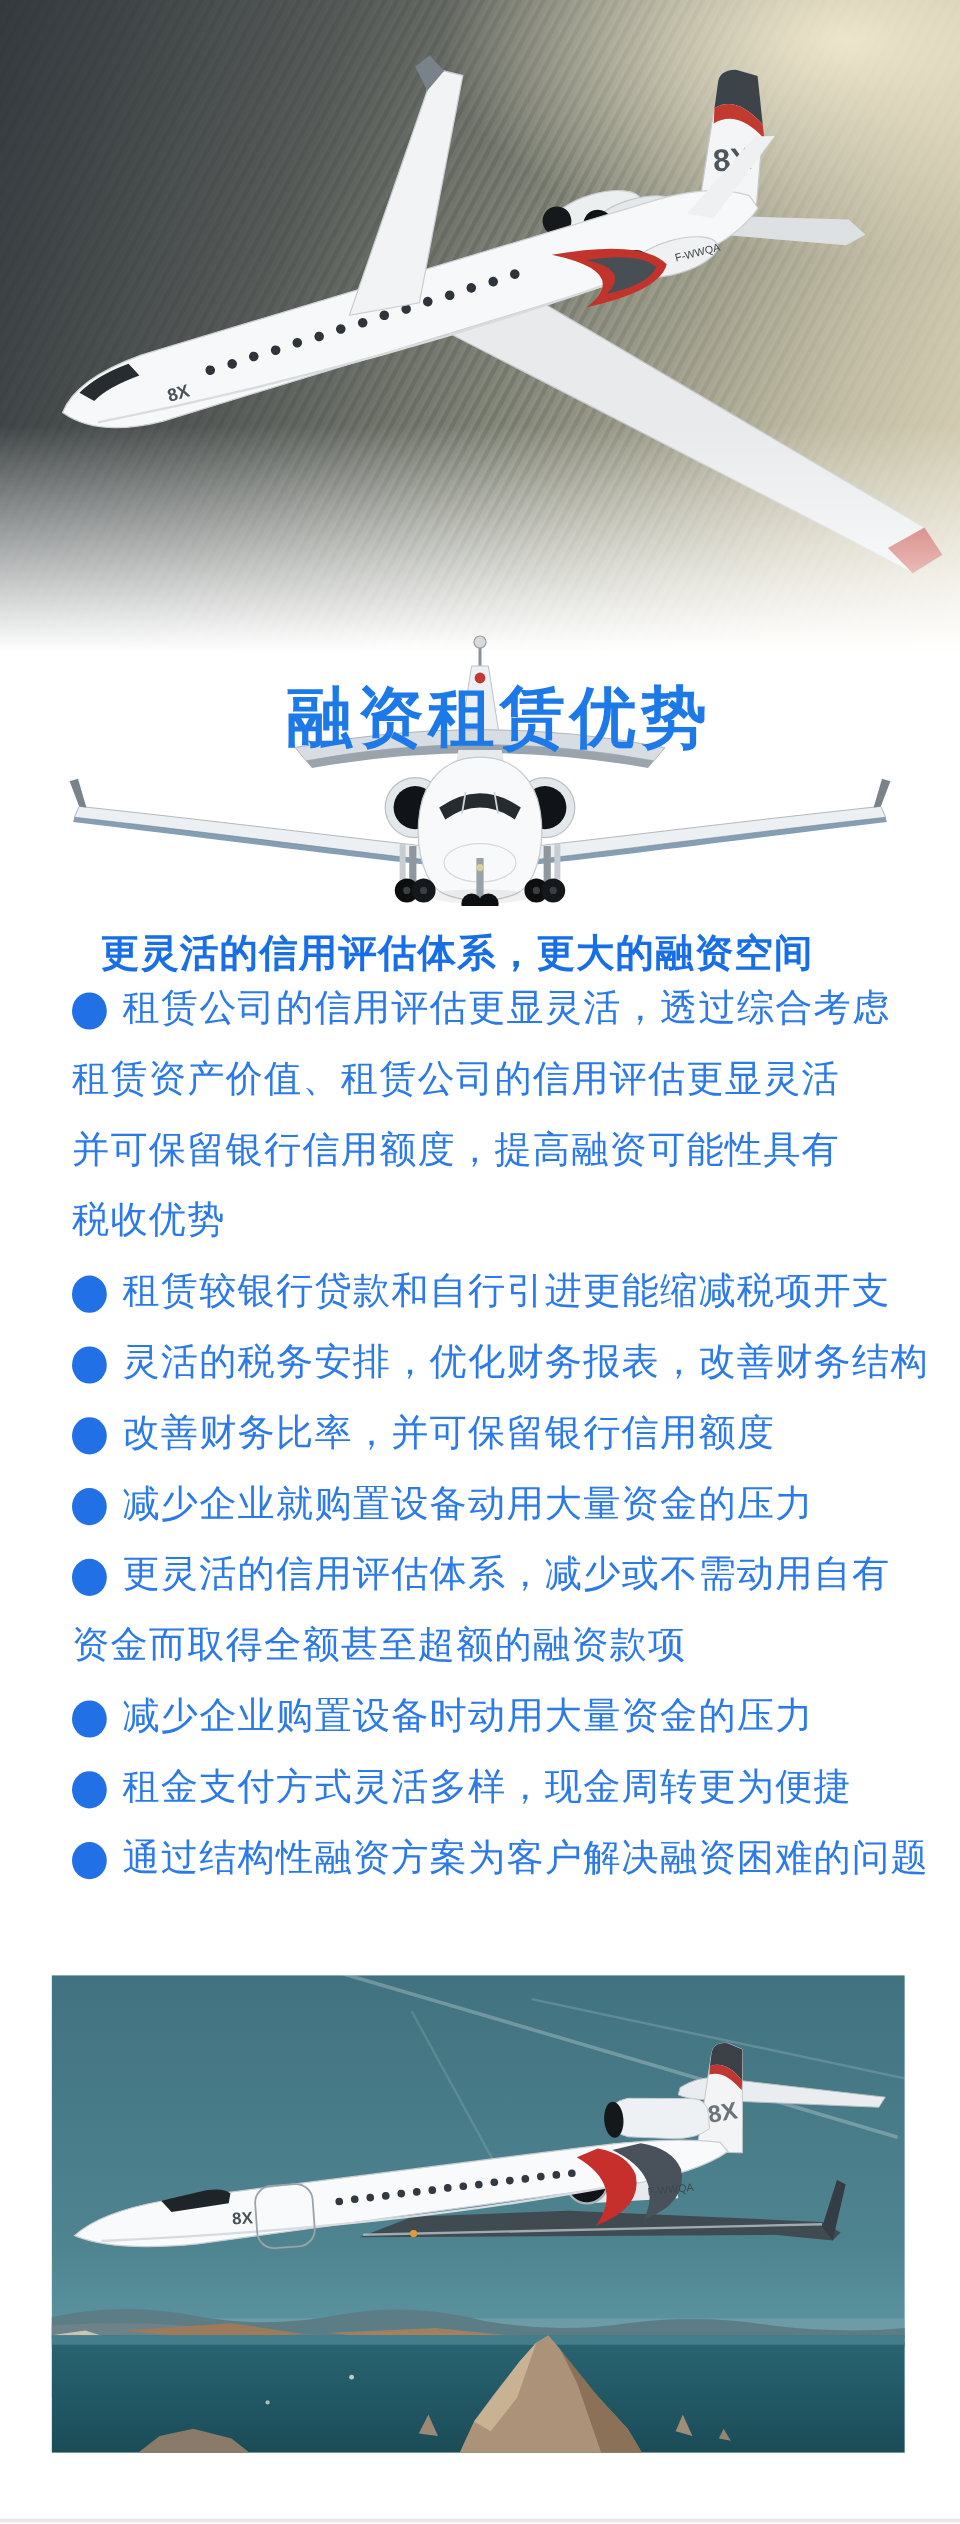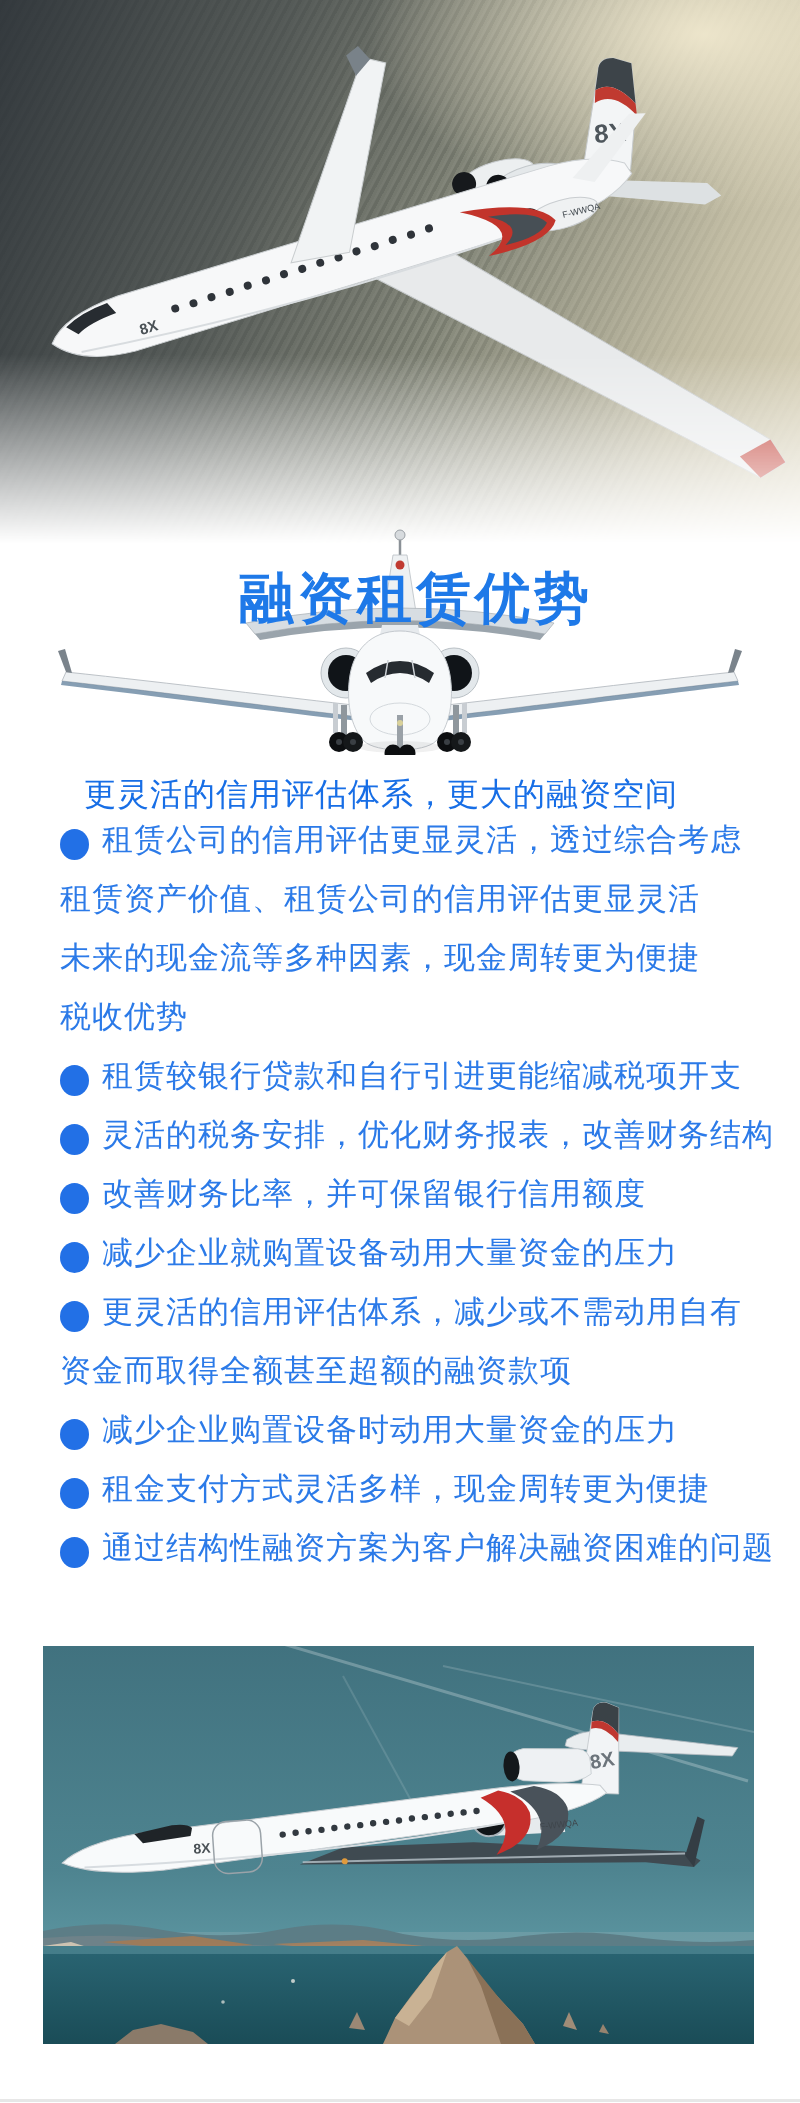--- a/index.html
+++ b/index.html
@@ -22,25 +22,25 @@
   }
   .hero-jet{position:absolute;top:0;left:0;}
   
   .front-plane{position:absolute;left:40px;top:523px;z-index:2;}
   .page-title{
     position:absolute;top:546px;left:0;width:800px;z-index:5;text-align:center;
     font-size:55px;font-weight:900;letter-spacing:4px;color:#1e79e8;
   }
   
   .subtitle{
-    position:absolute;left:84px;top:773px;font-size:32px;font-weight:normal;
+    position:absolute;left:84px;top:773px;font-size:32px;font-weight:bold;
     color:#176ee6;letter-spacing:1px;white-space:nowrap;
   }
   .line{
-    position:absolute;left:60px;display:flex;align-items:flex-end;
+    position:absolute;left:60px;display:flex;align-items:center;
     font-size:31px;color:#2b7ae8;line-height:40px;white-space:nowrap;letter-spacing:1px;
   }
   .dot{
     width:29px;height:31px;border-radius:50%;background:#2270e6;
     margin-right:13px;margin-top:5px;flex:0 0 auto;
   }
   
   .footer-photo{position:absolute;left:43px;top:1646px;}
   .page-edge{position:absolute;left:0;top:2099px;width:800px;height:3px;background:#e7e7e7;}
 </style>
@@ -167,21 +167,21 @@
 
   <div>
     <div class="line" style="top:820px">
         <span class="dot"></span>
         <span>租赁公司的信用评估更显灵活，透过综合考虑</span>
       </div>
     <div class="line" style="top:879px">
         <span>租赁资产价值、租赁公司的信用评估更显灵活</span>
       </div>
     <div class="line" style="top:938px">
-        <span>未来的现金流等多种因素，现金周转更为便捷</span>
+        <span>并可保留银行信用额度，提高融资可能性具有</span>
       </div>
     <div class="line" style="top:997px">
         <span>税收优势</span>
       </div>
     <div class="line" style="top:1056px">
         <span class="dot"></span>
         <span>租赁较银行贷款和自行引进更能缩减税项开支</span>
       </div>
     <div class="line" style="top:1115px">
         <span class="dot"></span>

